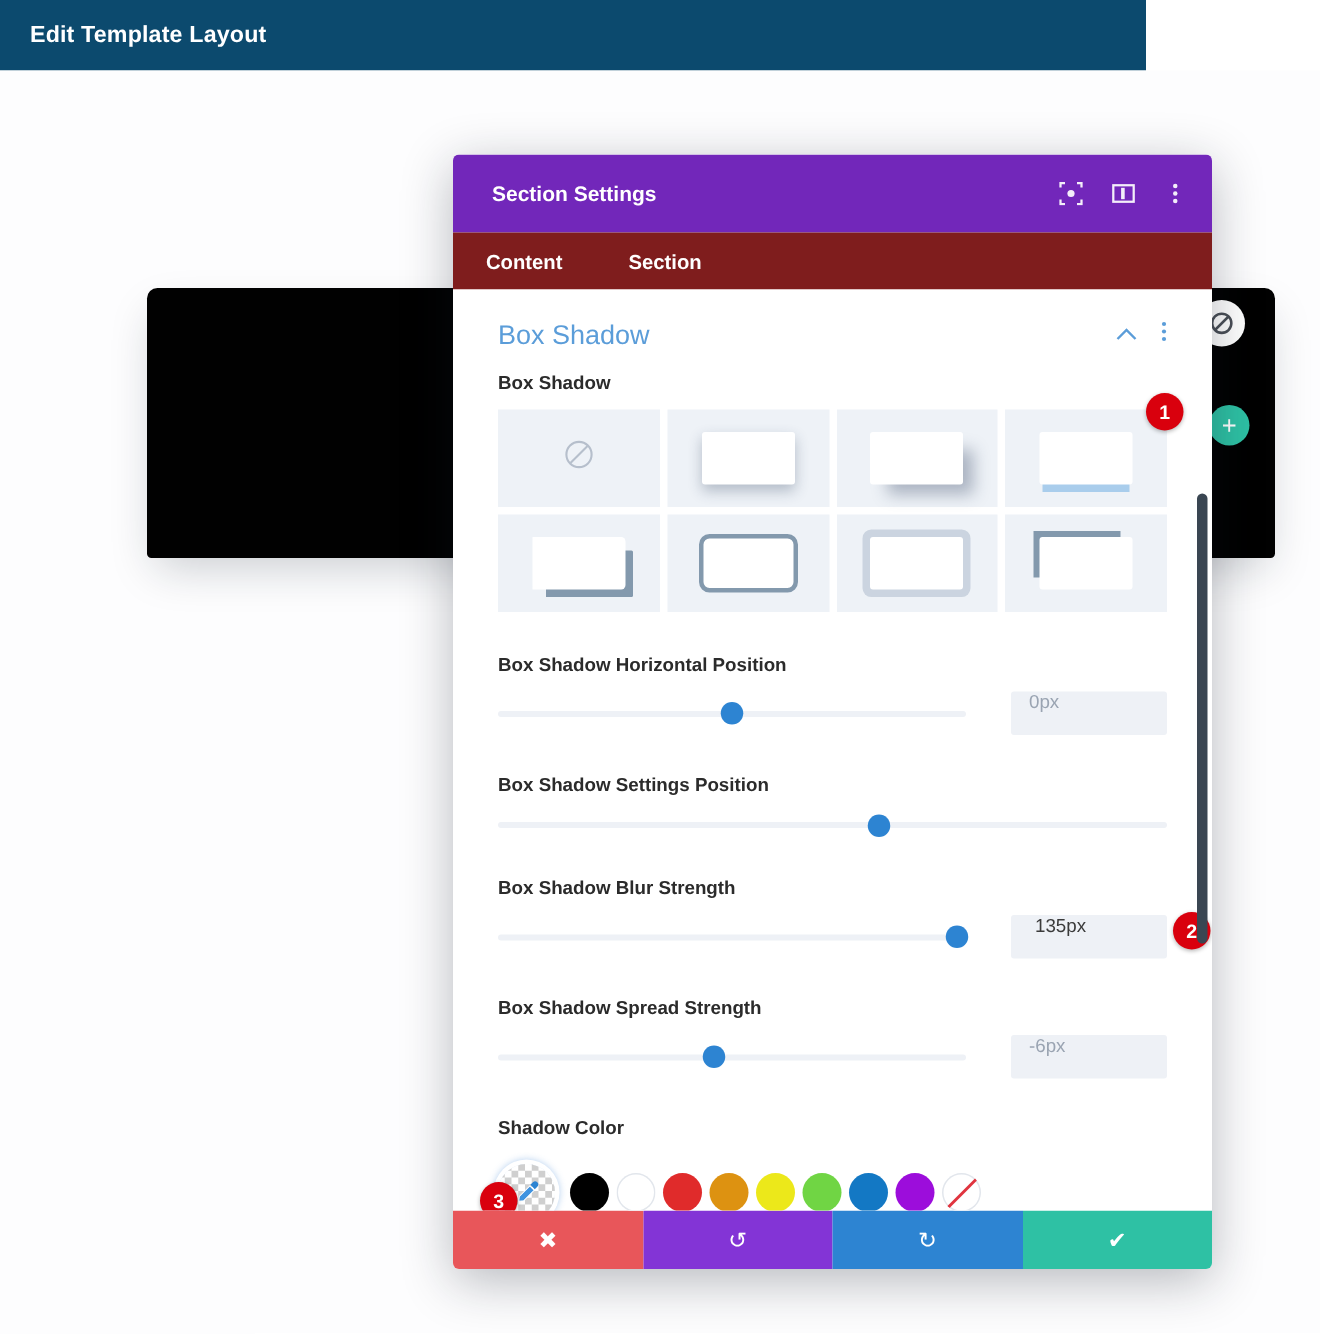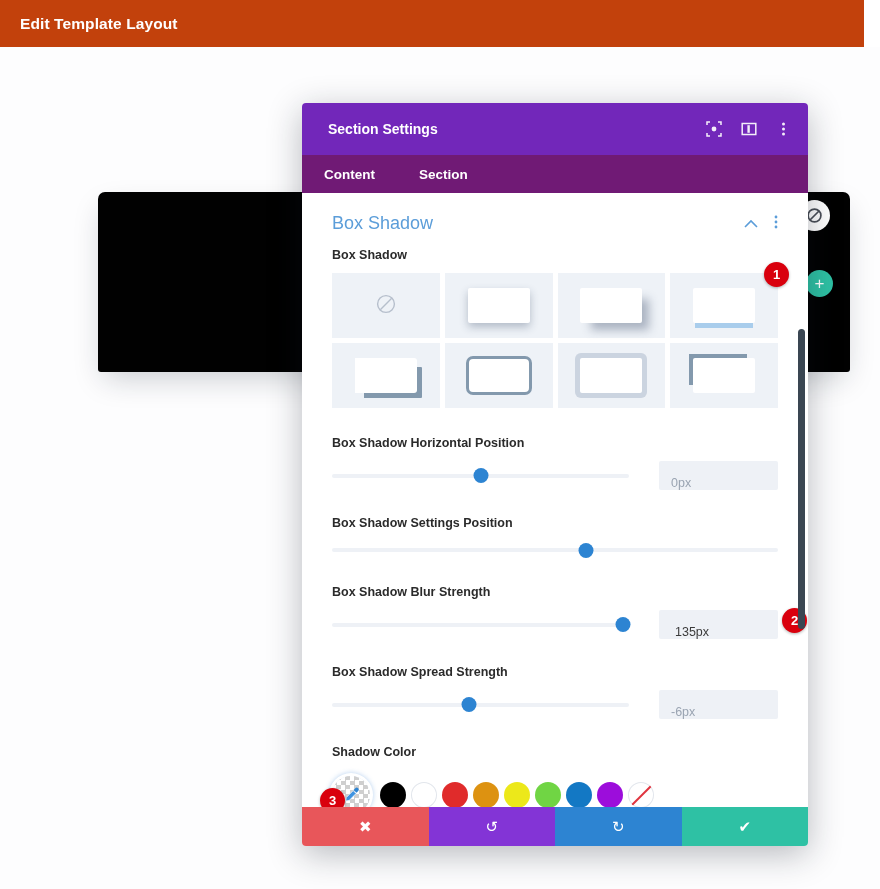--- a/index.html
+++ b/index.html
@@ -16,22 +16,22 @@
     position: relative;
     width: 880px;
     height: 889px;
     background: #ffffff;
   }
 
   
   .topbar {
     position: absolute;
     left: 0; top: 0;
-    width: 864px; height: 47px;
-    background: #c2410c;
+    width: 764px; height: 47px;
+    background: #0c4a6e;
     display: flex;
     align-items: center;
   }
   .topbar-title {
     color: #ffffff;
     font-size: 15.5px;
     font-weight: bold;
     margin-left: 20px;
     letter-spacing: 0.1px;
   }
@@ -119,21 +119,21 @@
   }
   .hdr-icons { display: flex; align-items: center; gap: 18px; }
   .hdr-icon {
     width: 17px; height: 17px;
     display: flex; align-items: center; justify-content: center;
     opacity: 0.92;
   }
 
   .modal-tabs {
     height: 38px;
-    background: #701a75;
+    background: #7f1d1d;
     display: flex;
     flex: none;
   }
   .tab {
     padding: 0 22px;
     height: 38px;
     display: flex;
     align-items: center;
     color: #ffffff;
     font-size: 13.5px;
@@ -243,26 +243,26 @@
   }
   .knob {
     position: absolute;
     width: 15px; height: 15px;
     border-radius: 50%;
     background: #2d84d2;
     transform: translateX(-50%);
   }
   .value-box {
     position: relative;
-    width: 119px;
+    width: 104px;
     height: 29px;
     background: #eef1f6;
     border-radius: 2px;
     display: flex;
-    align-items: flex-end;
+    align-items: flex-start;
     padding-left: 12px;
     font-size: 12.5px;
     color: #9aa4b2;
   }
   .value-box.filled { color: #3b3b3b; padding-left: 16px; }
   .badge-2 { top: -2px; right: -29px; }
 
   
   .color-label { margin-top: 18px; }
   .swatches {

